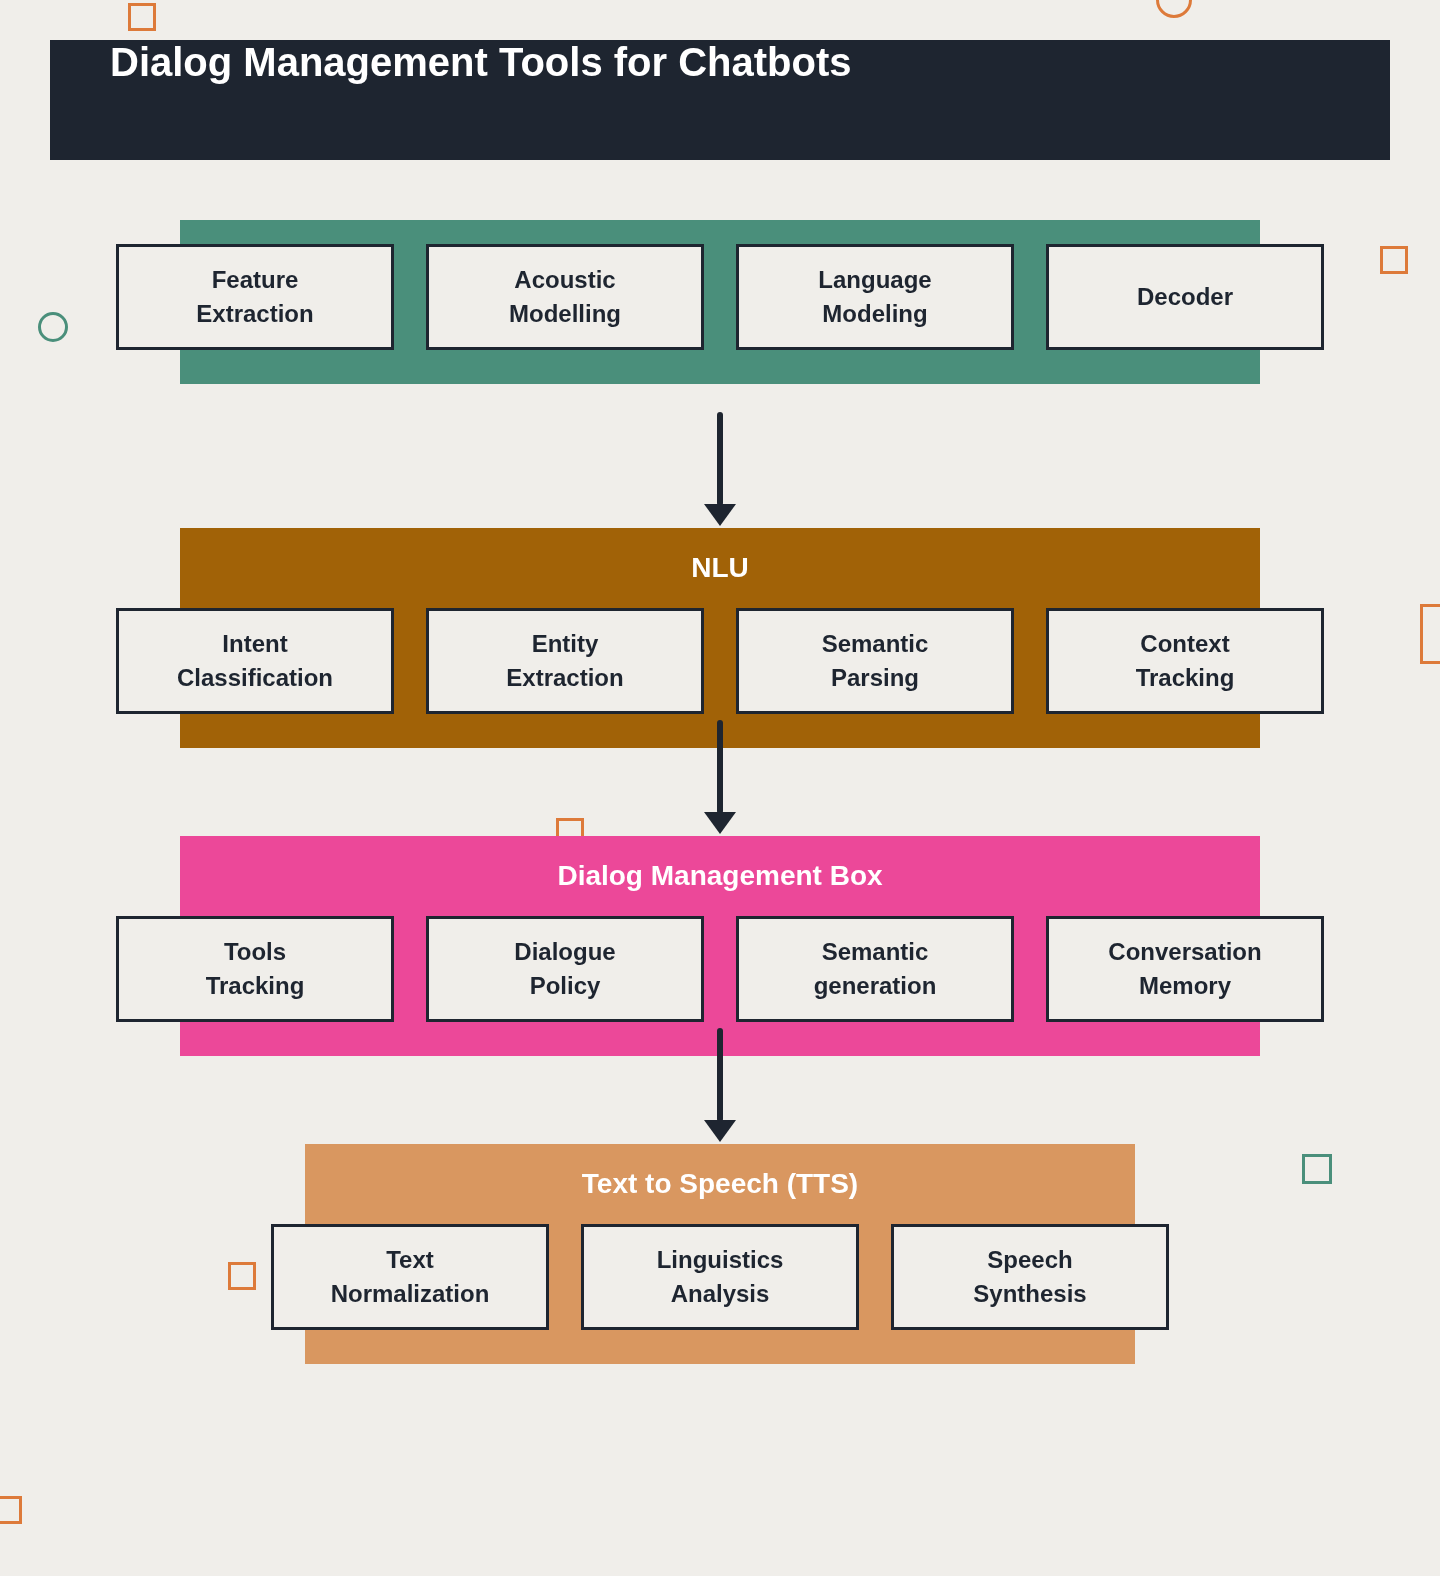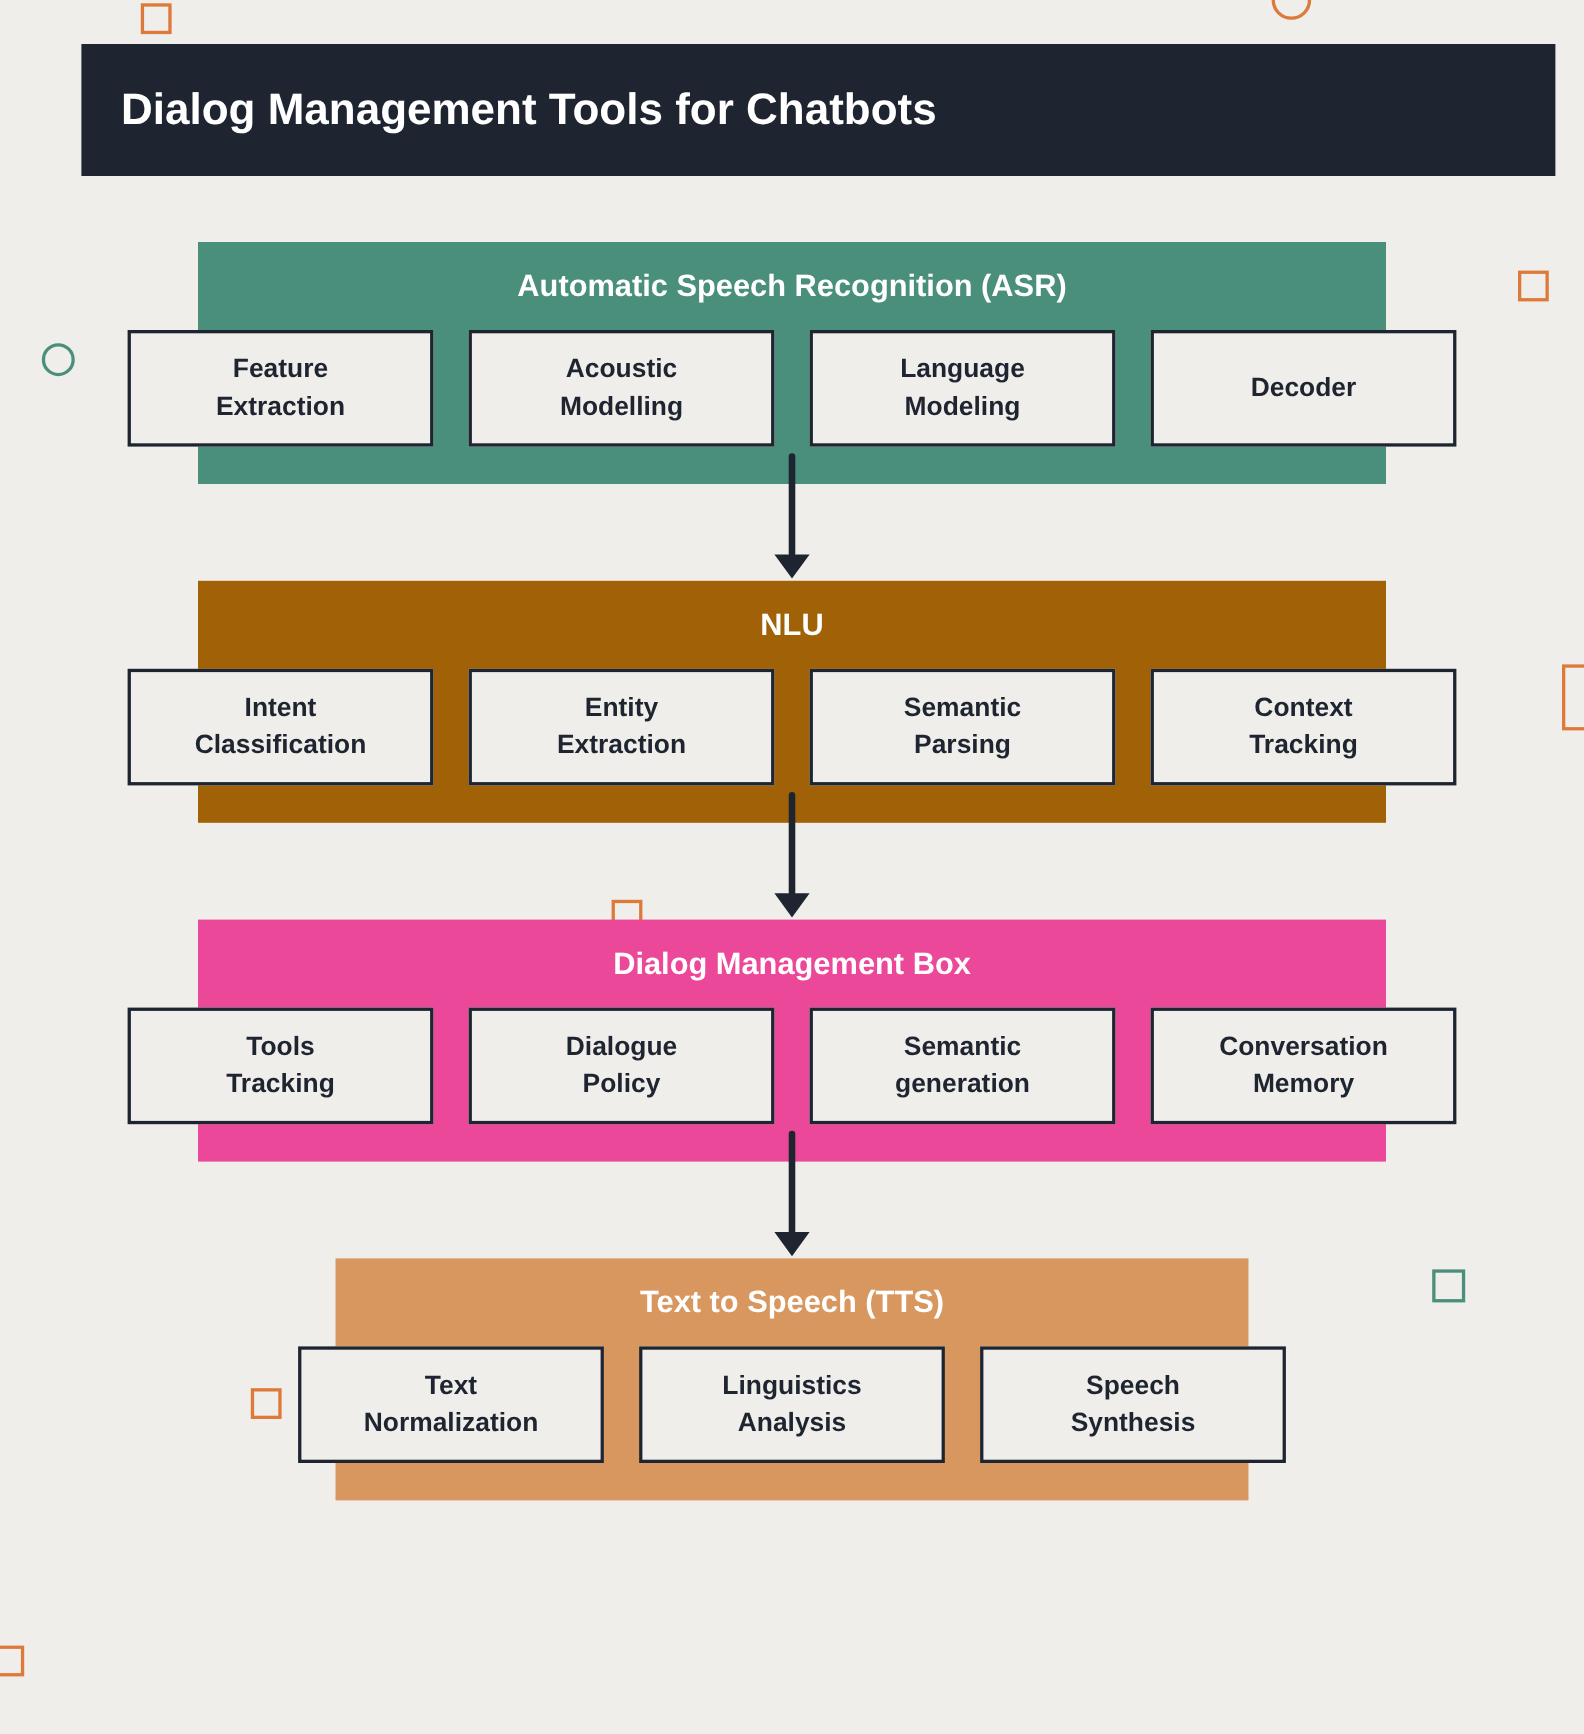--- a/index.html
+++ b/index.html
@@ -12,23 +12,22 @@
     overflow: hidden;
   }
   .header-bar {
     position: absolute;
     left: 50px;
     top: 40px;
     width: 1340px;
     height: 120px;
     background: #1e2530;
     display: flex;
-    align-items: center;
-    padding-left: 36px;
-    margin-left: 24px;
+    align-items: flex-start;
+    padding-left: 60px;
   }
   .header-title {
     color: #ffffff;
     font-size: 40px;
     font-weight: 700;
   }
   .section {
     position: absolute;
     left: 50%;
     transform: translateX(-50%);
@@ -127,21 +126,20 @@
 <div class="deco deco-square" style="left:1302px; top:1154px; width:30px; height:30px; border-color:#4a8f7b;"></div>
 <div class="deco deco-square" style="left:228px; top:1262px; width:28px; height:28px; border-color:#dd7a3a;"></div>
 <div class="deco deco-square" style="left:-6px; top:1496px; width:28px; height:28px; border-color:#dd7a3a;"></div>
 
 <div class="header-bar">
   <div class="header-title">Dialog Management Tools for Chatbots</div>
 </div>
 
 <div class="section sec1">
   <div class="section-band">
-    <div class="section-title">Automatic Speech Recognition (ASR)</div>
     <div class="boxes-row">
       <div class="box">
           <span>Feature</span>
           <span>Extraction</span>
         </div>
       <div class="box">
           <span>Acoustic</span>
           <span>Modelling</span>
         </div>
       <div class="box">

